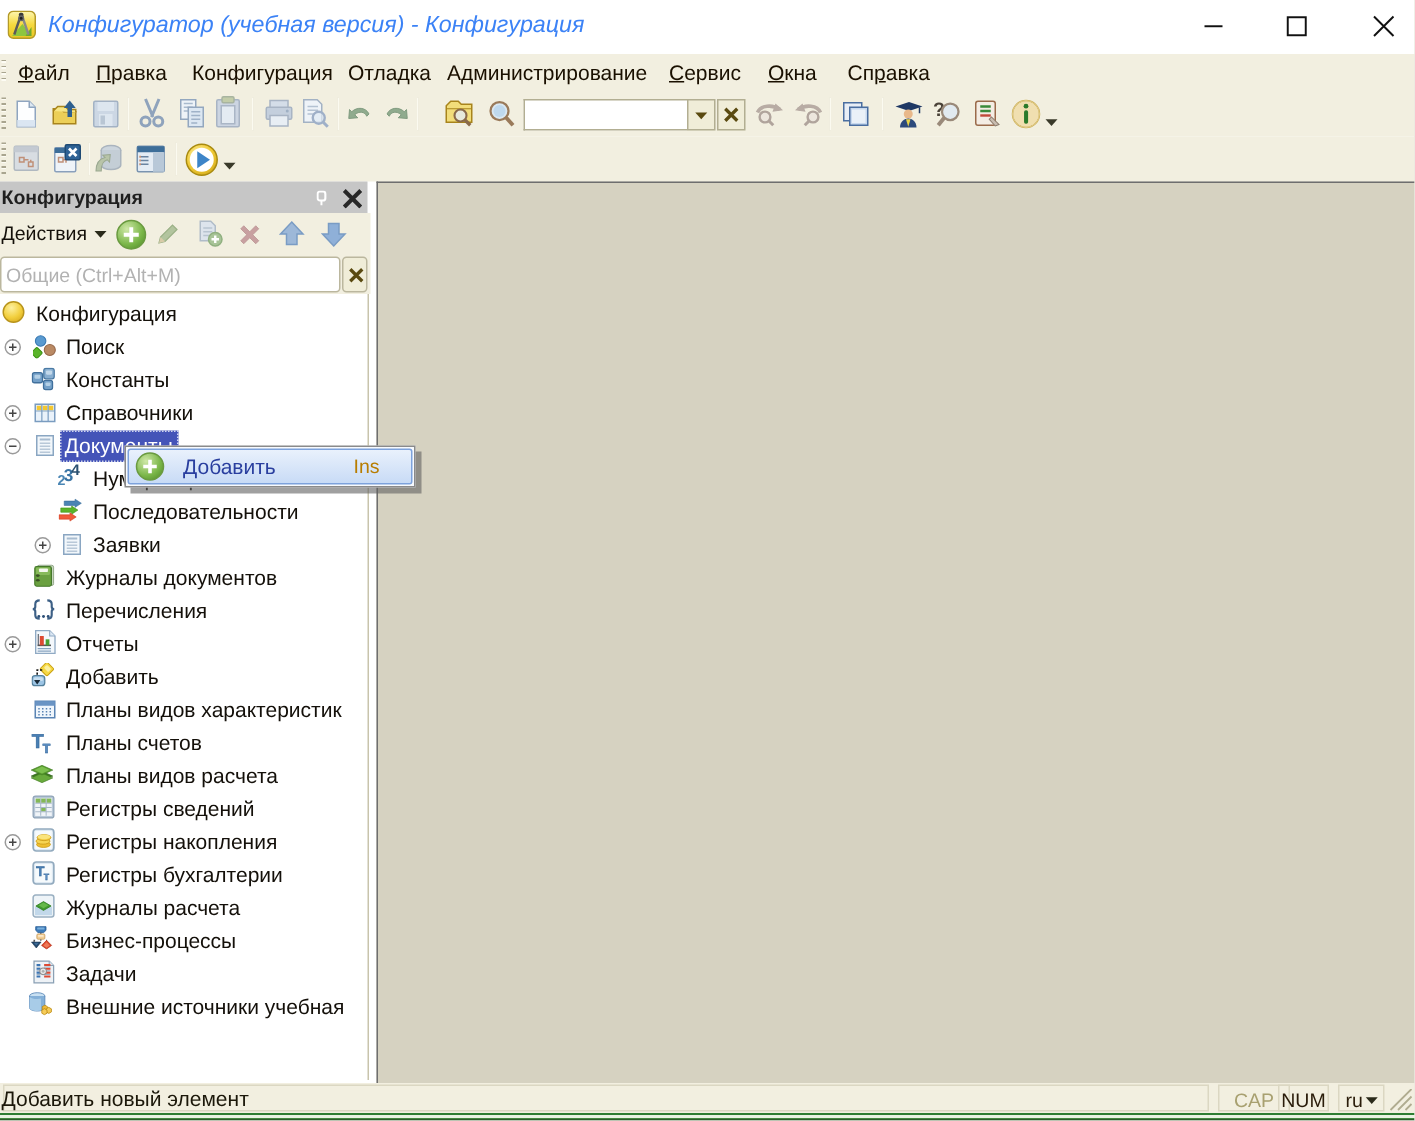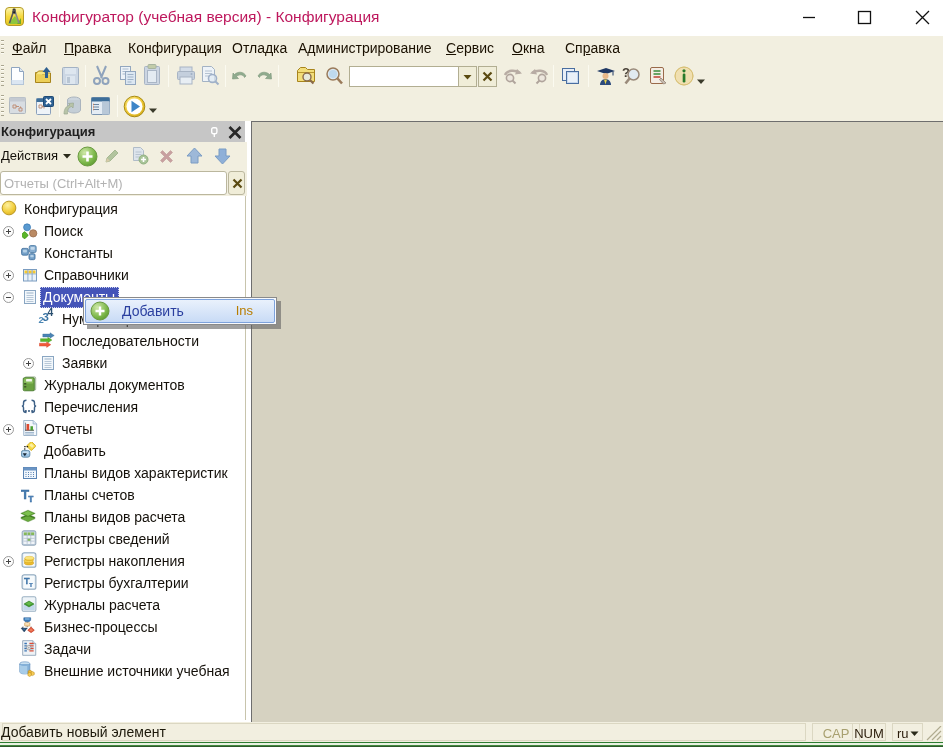--- a/index.html
+++ b/index.html
@@ -1,20 +1,20 @@
 <!DOCTYPE html>
 <html><head><meta charset="utf-8">
 <style>
 * { margin:0; padding:0; box-sizing:border-box; }
 html,body { width:943px; height:747px; overflow:hidden; }
 body { font-family:"Liberation Sans", sans-serif; position:relative; background:#fff; }
 .abs { position:absolute; }
 
 #titlebar { left:0; top:0; width:943px; height:36px; background:#fff; }
-#title-text { left:32px; top:8px; font-size:15.5px; color:#be185d; white-space:nowrap; }
+#title-text { left:32px; top:8px; font-size:15.5px; color:#3b82f6; white-space:nowrap;font-style:italic; }
 
 #menubar { left:0; top:36px; width:943px; height:24px; background:#f2efe0; }
 .menu-item { position:absolute; top:4px; font-size:14px; color:#1a1000; }
 .grip { position:absolute; left:1px; width:3px; background-image:repeating-linear-gradient(to bottom,#a9a58f 0 1px,#fdfcf4 1px 2px,transparent 2px 4px); }
 
 #toolbar1 { left:0; top:60px; width:943px; height:31px; background:#f2efe0; }
 #toolbar2 { left:0; top:91px; width:943px; height:30px; background:#f2efe0; }
 .tbsep { position:absolute; width:1px; background:#d8d4bc; border-right:1px solid #fbfaf0; }
 .icon { position:absolute; }
 
@@ -295,21 +295,21 @@
     </svg>
   <svg style="position:absolute;left:185px;top:4px" width="19" height="20" viewBox="0 0 19 20">
       <path d="M9.5 2 L17 10 H13 V17 H6 V10 H2 Z" fill="#9db8d8" stroke="#7a9cc4"></path>
     </svg>
   <svg style="position:absolute;left:213px;top:4px" width="19" height="20" viewBox="0 0 19 20">
       <path d="M9.5 18 L2 10 H6 V3 H13 V10 H17 Z" fill="#8fb0d8" stroke="#7a9cc4"></path>
     </svg>
 </div>
 <div class="abs" id="searchrow">
   <div id="searchbox">
-      <span>Отчеты (Ctrl+Alt+M)</span>
+      <span>Общие (Ctrl+Alt+M)</span>
     </div>
   <div id="search-x">
       <svg style="position:absolute;left:2px;top:5px" width="13" height="13" viewBox="0 0 13 13">
         <path d="M2.5 2.5 l8 8 M10.5 2.5 l-8 8" stroke="#5a4a10" stroke-width="2.2"></path>
       </svg>
     </div>
 </div>
 <div class="abs" id="tree">
   <div class="row" style="top:2px">
     <svg class="ticon" style="left:1px;top:2px" width="17" height="17" viewBox="0 0 17 17">

